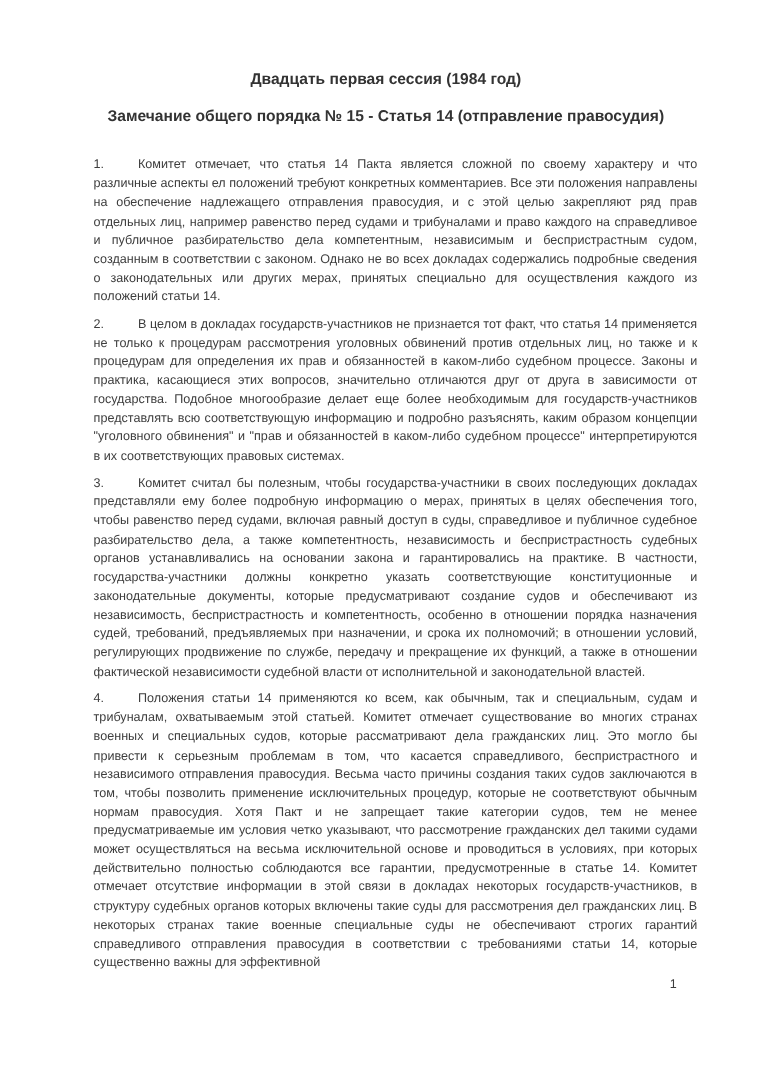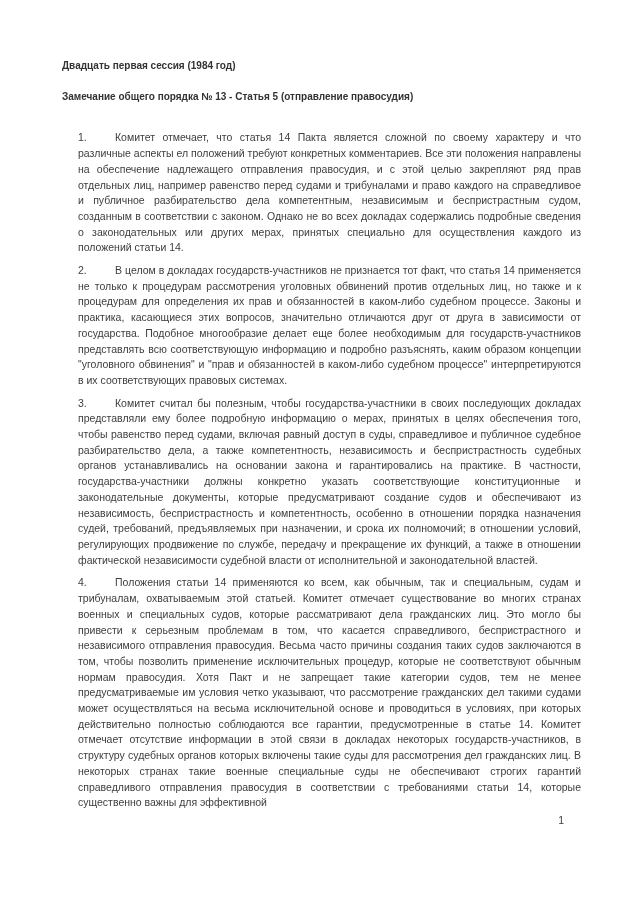--- a/index.html
+++ b/index.html
@@ -12,23 +12,23 @@
     width: 640px;
     height: 905px;
     box-sizing: border-box;
     background: #ffffff;
     padding: 58px 59px 0 62px;
     font-family: "Liberation Sans", "DejaVu Sans", sans-serif;
     color: #3d3d3d;
     overflow: hidden;
   }
   .doc-title {
-    text-align: left;
+    text-align: center;
     font-weight: bold;
-    font-size: 10px;
+    font-size: 13px;
     line-height: 15.7px;
     color: #333333;
   }
   .doc-title.first {
     margin: 0 0 15px 0;
   }
   .doc-title.second {
     margin: 0 0 26px 0;
   }
   .para {
@@ -53,21 +53,21 @@
     color: #3d3d3d;
   }
 </style>
 </head>
 <body>
 
 <div class="page">
 
   <div class="doc-title first">Двадцать первая сессия (1984 год)</div>
 
-  <div class="doc-title second">Замечание общего порядка № 13 - Статья 5 (отправление правосудия)</div>
+  <div class="doc-title second">Замечание общего порядка № 15 - Статья 14 (отправление правосудия)</div>
 
   <p class="para"><span class="num">1.</span><span>Комитет отмечает, что статья 14 Пакта является сложной по своему характеру и что различные аспекты ел положений требуют конкретных комментариев. Все эти положения направлены на обеспечение надлежащего отправления правосудия, и с этой целью закрепляют ряд прав отдельных лиц, например равенство перед судами и трибуналами и право каждого на справедливое и публичное разбирательство дела компетентным, независимым и беспристрастным судом, созданным в соответствии с законом. Однако не во всех докладах содержались подробные сведения о законодательных или других мерах, принятых специально для осуществления каждого из положений статьи 14.</span></p>
 
   <p class="para"><span class="num">2.</span><span>В целом в докладах государств-участников не признается тот факт, что статья 14 применяется не только к процедурам рассмотрения уголовных обвинений против отдельных лиц, но также и к процедурам для определения их прав и обязанностей в каком-либо судебном процессе. Законы и практика, касающиеся этих вопросов, значительно отличаются друг от друга в зависимости от государства. Подобное многообразие делает еще более необходимым для государств-участников представлять всю соответствующую информацию и подробно разъяснять, каким образом концепции "уголовного обвинения" и "прав и обязанностей в каком-либо судебном процессе" интерпретируются в их соответствующих правовых системах.</span></p>
 
   <p class="para"><span class="num">3.</span><span>Комитет считал бы полезным, чтобы государства-участники в своих последующих докладах представляли ему более подробную информацию о мерах, принятых в целях обеспечения того, чтобы равенство перед судами, включая равный доступ в суды, справедливое и публичное судебное разбирательство дела, а также компетентность, независимость и беспристрастность судебных органов устанавливались на основании закона и гарантировались на практике. В частности, государства-участники должны конкретно указать соответствующие конституционные и законодательные документы, которые предусматривают создание судов и обеспечивают из независимость, беспристрастность и компетентность, особенно в отношении порядка назначения судей, требований, предъявляемых при назначении, и срока их полномочий; в отношении условий, регулирующих продвижение по службе, передачу и прекращение их функций, а также в отношении фактической независимости судебной власти от исполнительной и законодательной властей.</span></p>
 
   <p class="para"><span class="num">4.</span><span>Положения статьи 14 применяются ко всем, как обычным, так и специальным, судам и трибуналам, охватываемым этой статьей. Комитет отмечает существование во многих странах военных и специальных судов, которые рассматривают дела гражданских лиц. Это могло бы привести к серьезным проблемам в том, что касается справедливого, беспристрастного и независимого отправления правосудия. Весьма часто причины создания таких судов заключаются в том, чтобы позволить применение исключительных процедур, которые не соответствуют обычным нормам правосудия. Хотя Пакт и не запрещает такие категории судов, тем не менее предусматриваемые им условия четко указывают, что рассмотрение гражданских дел такими судами может осуществляться на весьма исключительной основе и проводиться в условиях, при которых действительно полностью соблюдаются все гарантии, предусмотренные в статье 14. Комитет отмечает отсутствие информации в этой связи в докладах некоторых государств-участников, в структуру судебных органов которых включены такие суды для рассмотрения дел гражданских лиц. В некоторых странах такие военные специальные суды не обеспечивают строгих гарантий справедливого отправления правосудия в соответствии с требованиями статьи 14, которые существенно важны для эффективной</span></p>
 
   <div class="page-number">1</div>

